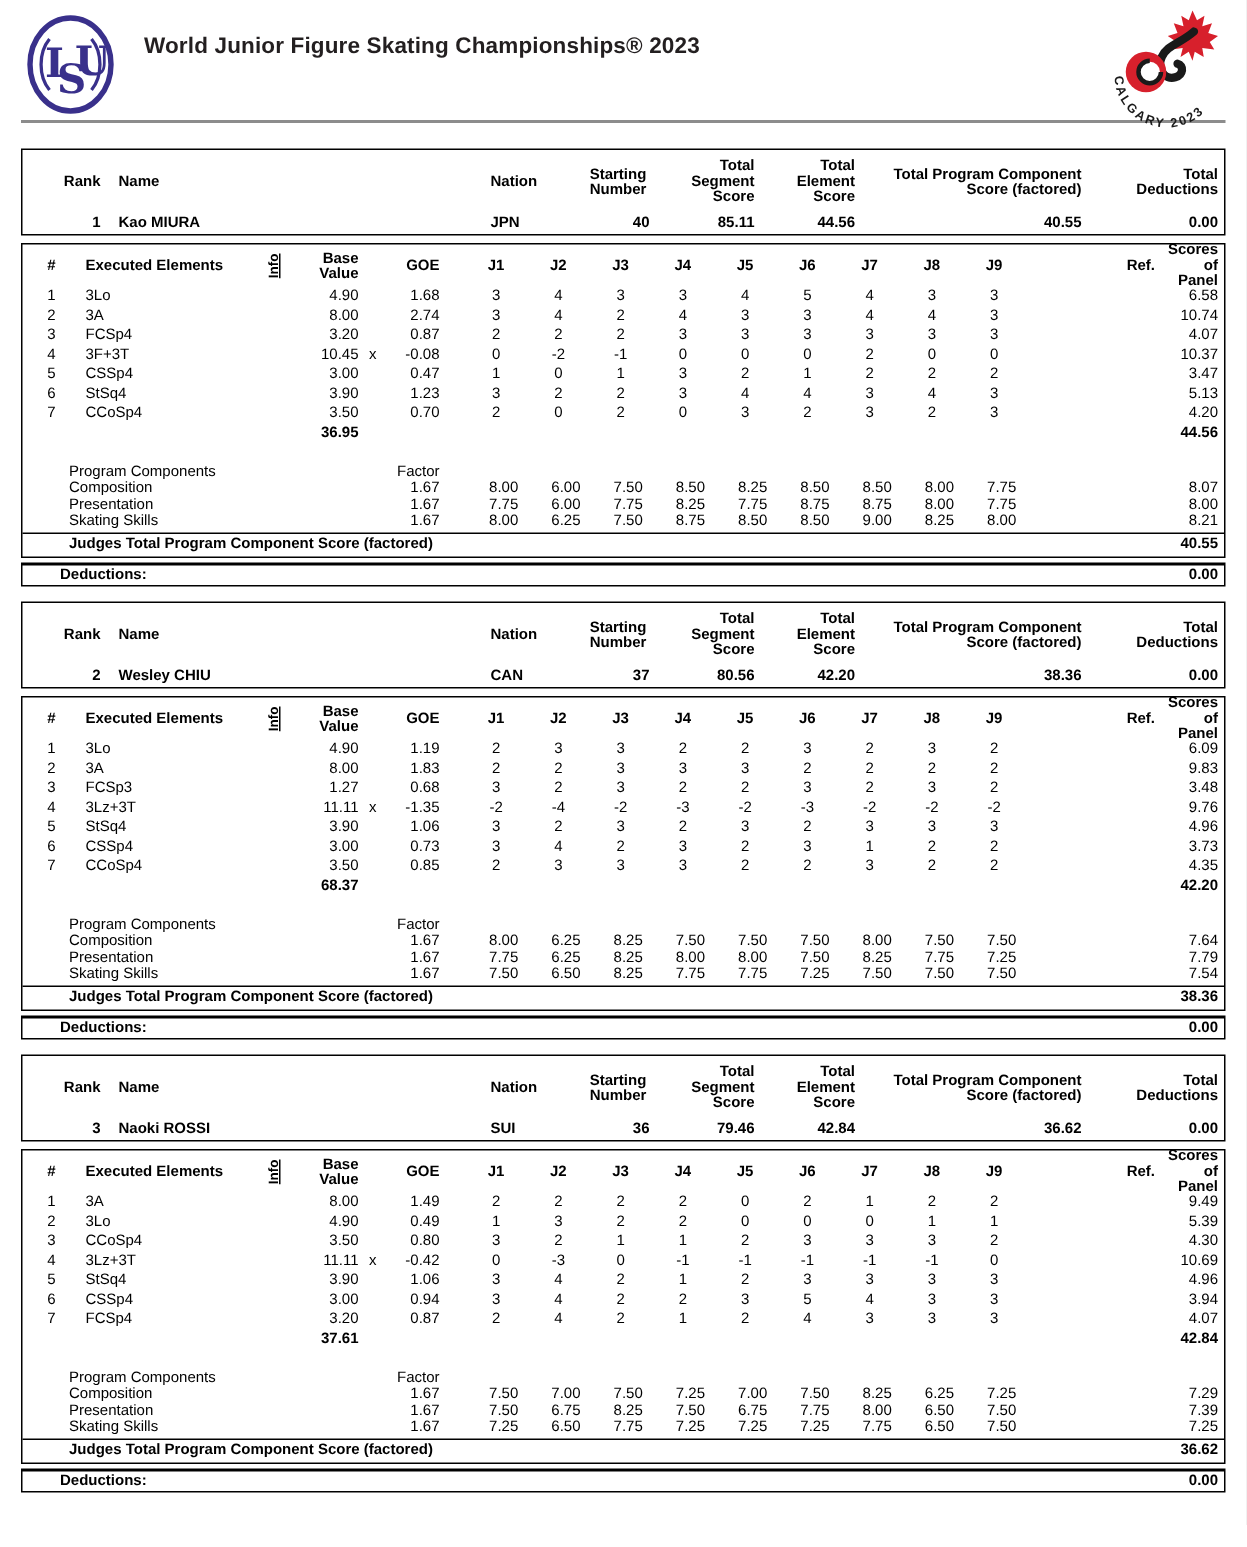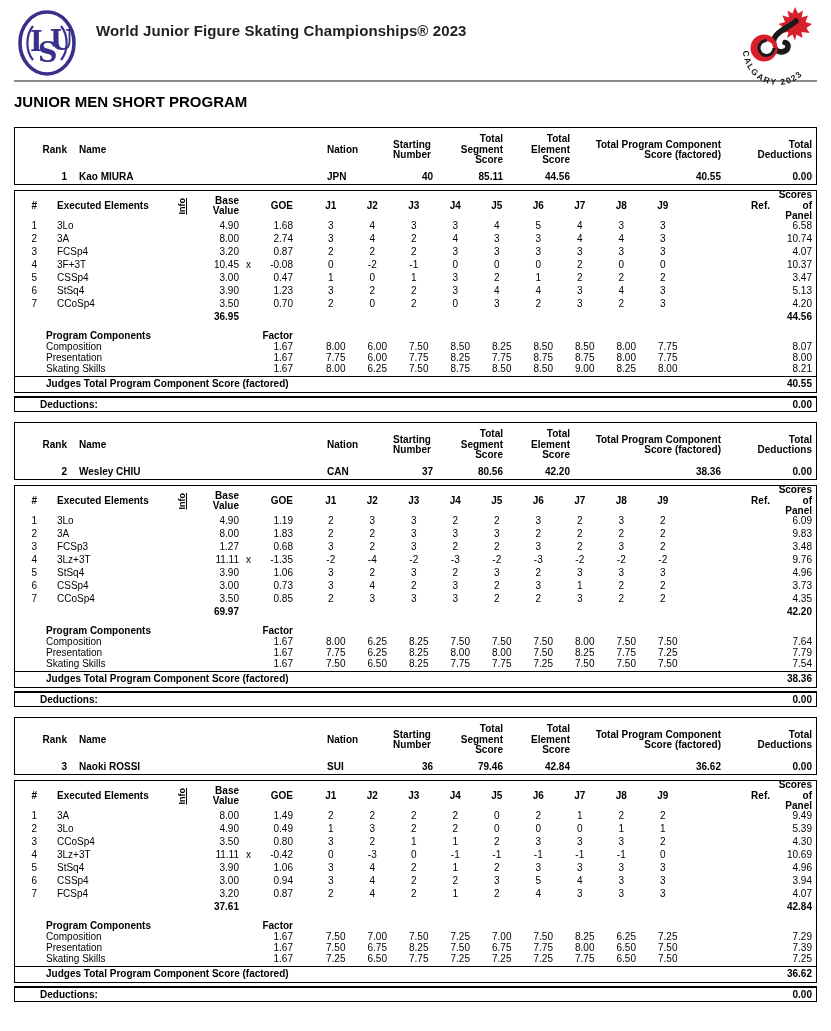--- a/index.html
+++ b/index.html
@@ -59,21 +59,21 @@
   .ec-j { width:41.5px; text-align:center; }
   .ec-fill { flex:1 1 auto; }
   .ec-ref { width:60px; text-align:right; }
   .ec-panel { width:46px; text-align:right; padding-right:4px; }
   .info-rot { display:inline-block; transform:rotate(-90deg); transform-origin:center;
               text-decoration:underline; font-size:9px; }
   .el-row { height:13px; }
   .el-total { height:13px; font-weight:bold; }
 
   
-  .pc-header { height:12px; margin-top:6px; font-weight:bold; }
+  .pc-header { height:12px; margin-top:13px; font-weight:normal; }
   .pc-label { width:218px; padding-left:31px; text-align:left; }
   .pc-factor { width:60px; text-align:right; }
   .pc-row { height:11px; }
   .pc-j { width:41.5px; text-align:right; padding-right:6px; }
   .jt-row { height:13px; margin-top:2px; border-top:1px solid #000; font-weight:bold;gap:30px; }
   .jt-label { flex:1 1 auto; padding-left:31px; text-align:left; }
 
   
   .ded-box { margin-top:3px; height:16px; display:flex; align-items:center;
              justify-content:space-between; font-weight:bold; border-top-width:2px; }
@@ -107,21 +107,20 @@
         <path id="lg-arc" d="M6 44 A 35 35 0 0 0 76 44" fill="none"></path>
         <text font-family="Liberation Sans, sans-serif" font-size="8.5" font-weight="bold" fill="#1a1a1a" letter-spacing="1.6">
           <textPath href="#lg-arc" startOffset="1">CALGARY 2023</textPath>
         </text>
       </svg>
     </div>
   </div>
 
   <div class="rule"></div>
 
-  <div class="h1">JUNIOR MEN SHORT PROGRAM</div>
 
   <div id="skaters">
       <section class="skater-section">
         <div class="box rank-box">
           <div class="row rank-labels">
             <div class="cell rc-rank">Rank</div>
             <div class="cell rc-name">Name</div>
             <div class="cell rc-nation">Nation</div>
             <div class="cell rc-start lblc">Starting
 Number</div>
@@ -589,21 +588,21 @@
             <div class="cell ec-j">2</div>
             <div class="cell ec-j">2</div>
             <div class="cell ec-fill"></div>
             <div class="cell ec-ref"></div>
             <div class="cell ec-panel">4.35</div>
           </div>
           <div class="row el-total">
             <div class="cell ec-num"></div>
             <div class="cell ec-name"></div>
             <div class="cell ec-info"></div>
-            <div class="cell ec-bv">69.97</div>
+            <div class="cell ec-bv">68.37</div>
             <div class="cell ec-fill"></div>
             <div class="cell ec-panel">42.20</div>
           </div>
           <div class="row pc-header">
             <div class="cell pc-label">Program Components</div>
             <div class="cell pc-factor">Factor</div>
           </div>
           <div class="row pc-row">
             <div class="cell pc-label">Composition</div>
             <div class="cell pc-factor">1.67</div>

